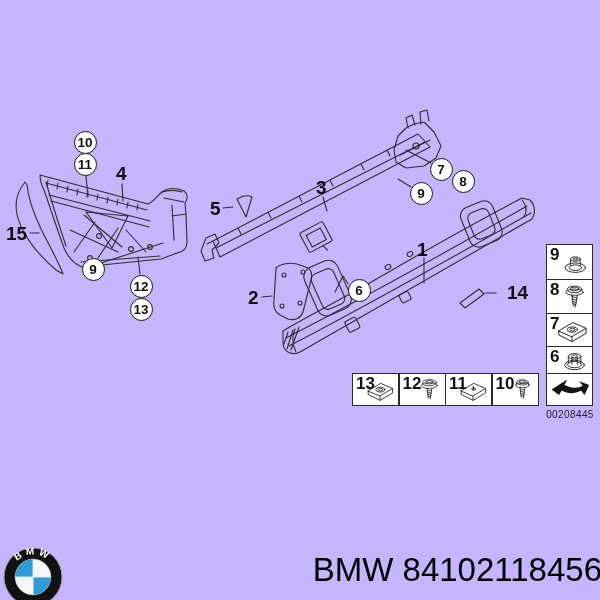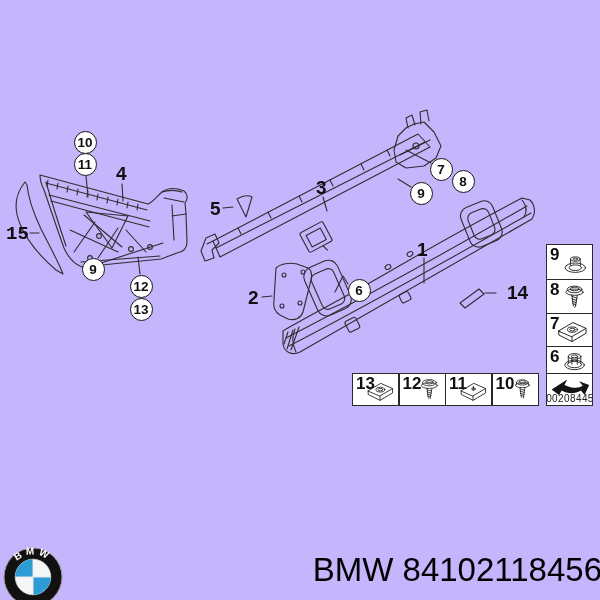--- a/index.html
+++ b/index.html
@@ -13,21 +13,21 @@
              background:#fff; display:flex; align-items:center; justify-content:center;
              font-weight:bold; font-size:13.5px; color:#101010; box-sizing:border-box; z-index:3; }
   .plabel { position:absolute; font-weight:bold; font-size:19px; color:#101010; z-index:3; }
   .legend-cell { position:absolute; border:1.3px solid #2a2a2a; background:#fff; box-sizing:border-box; z-index:2; }
   .cellnum { position:absolute; top:0; left:3px; font-weight:bold; font-size:17px; color:#101010; }
   .cellicon { position:absolute; right:1px; bottom:1px; }
   .cellicon path, .cellicon ellipse, .cellicon circle, .cellicon polyline, .cellicon line {
     fill:none; stroke:#262626; stroke-width:1.2; stroke-linecap:round; stroke-linejoin:round; }
   .rcol-cell { position:relative; width:100%; box-sizing:border-box; border-top:1.3px solid #2a2a2a; }
   .rcol-cell:first-child { border-top:none; }
-  .codebox { position:absolute; left:546px; top:393px; width:48px; text-align:center;
+  .codebox { position:absolute; left:546px; top:409px; width:48px; text-align:center;
              font-size:10px; letter-spacing:0.4px; color:#222; z-index:3; }
   .footer-text { position:absolute; top:551px; right:8px; font-size:33px; color:#000; z-index:3; white-space:nowrap; }
   .logo { position:absolute; left:3px; top:547px; z-index:3; }
   .arrow-cell { display:flex; align-items:center; justify-content:center; }
 </style>
 </head>
 <body>
 
 <div class="stage">
 
@@ -152,21 +152,21 @@
       <span>8</span>
     </div>
   <div class="callout" style="left:409.5px; top:181.5px;">
       <span>9</span>
     </div>
   <div class="callout" style="left:347.5px; top:278.5px;">
       <span>6</span>
     </div>
 
   <div class="plabel" style="left:116px; top:163px;">4</div>
-  <div class="plabel" style="left:6px;   top:223px;font-family:Liberation Mono, monospace;">15</div>
+  <div class="plabel" style="left:6px;   top:223px;">15</div>
   <div class="plabel" style="left:210px; top:198px;">5</div>
   <div class="plabel" style="left:316px; top:177px;">3</div>
   <div class="plabel" style="left:248px; top:287px;">2</div>
   <div class="plabel" style="left:417px; top:239px;">1</div>
   <div class="plabel" style="left:499px; top:282px;margin-left:8px;">14</div>
 
   <div class="legend-cell" style="left:546px; top:244px; width:47px; height:162px; padding:0;">
     <div class="rcol-cell" style="height:34px;">
       <span class="cellnum">9</span>
       <svg class="cellicon" width="36" height="30" viewBox="0 0 46 32">

